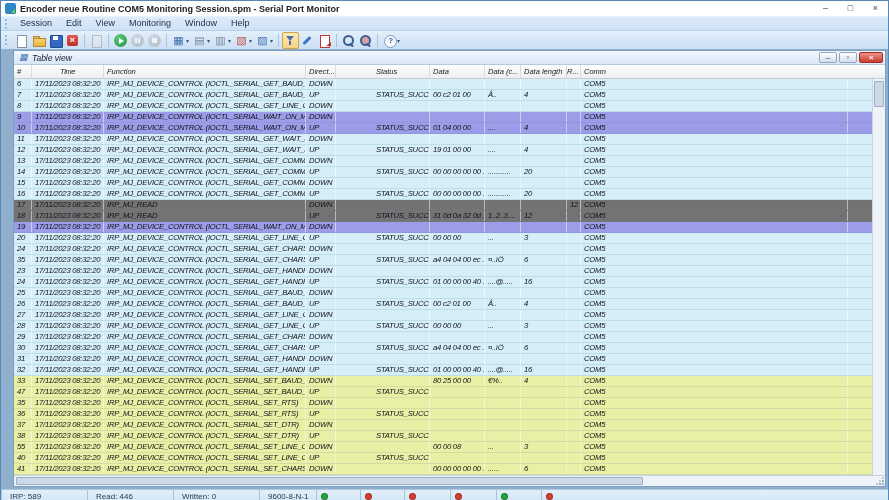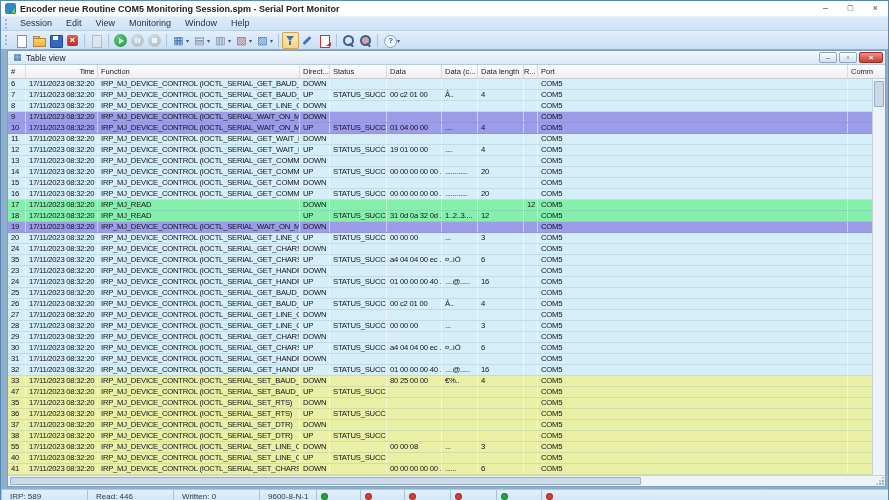--- a/index.html
+++ b/index.html
@@ -55,50 +55,50 @@
   .icon-filter-funnel::after { content:""; position:absolute; left:5px; top:7px; width:2px; height:4px; background:#4a6fae; }
   .icon-wrench::before { content:""; position:absolute; left:1px; top:5px; width:10px; height:3px; border-radius:2px; background:#3a74c8; transform:rotate(-45deg); }
   .icon-clear-doc::before { content:""; position:absolute; left:2px; top:1px; width:8px; height:11px; background:#fff; border:1px solid #c03830; }
   .icon-clear-doc::after { content:""; position:absolute; right:0; bottom:1px; border-top:4px solid transparent; border-right:5px solid #c03830; }
   .icon-zoom-in::before, .icon-zoom-out::before { content:""; position:absolute; left:1px; top:1px; width:7px; height:7px; border:2px solid #3c5f8f; border-radius:50%; }
   .icon-zoom-out::before { background:rgba(210,60,50,.4); }
   .icon-zoom-in::after, .icon-zoom-out::after { content:""; position:absolute; right:1px; bottom:1px; width:5px; height:2px; background:#3c5f8f; transform:rotate(45deg); border-radius:1px; }
   .icon-help-circle::before { content:"?"; position:absolute; left:1px; top:1px; width:11px; height:11px; border:1px solid #7aa0cc; border-radius:50%; background:#f4f8fc; color:#2b5fa8; font-size:8px; font-weight:bold; line-height:10px; }
 
   
-  .mdi { flex:1; background:#8fafcc; padding:1px 2px 2px 6px; display:flex; }
+  .mdi { flex:1; background:#8fafcc; padding:1px 2px 2px 12px; display:flex;font-style:italic; }
   .child { flex:1; border:1px solid #7f9fc0; background:#fff; display:flex; flex-direction:column; }
   .child-title { height:14px; background:linear-gradient(#f2f7fc,#d9e7f5); border-bottom:1px solid #b7c9dd; display:flex; align-items:center; padding:0 2px 0 4px; }
   .child-title .icon { width:11px; height:11px; font-size:9px; line-height:11px; margin-right:3px; }
   .child-title-text { font-size:8.5px; color:#223; }
   .cw-btns { margin-left:auto; display:flex; gap:2px; }
   .cw-btn { width:18px; height:11px; border:1px solid #8ea6c0; border-radius:2px; background:linear-gradient(#fdfdfd,#d4dfec); font-size:8px; line-height:9px; text-align:center; color:#345; }
   .cw-btn.min::after { content:"–"; } .cw-btn.restore::after { content:"▫"; } 
   .cw-btn.close { width:24px; background:linear-gradient(#f0918a,#c93c2e); border-color:#9c2d22; color:#fff; }
   .cw-btn.close::after { content:"×"; font-weight:bold; }
 
   
   .table-wrap { flex:1; display:flex; flex-direction:column; overflow:hidden; position:relative; }
   .thead { height:14px; display:flex; background:linear-gradient(#fdfdfd,#eceff3); border-bottom:1px solid #c8ccd2; padding-right:13px; flex:0 0 auto; }
   .thead .cell { font-size:7.5px; color:#222; border-right:1px solid #d8dce2; line-height:13px; }
   .tbody-zone { flex:1; display:flex; overflow:hidden; }
   .tbody { flex:1; overflow:hidden; }
   .trow { display:flex; height:11px; border-bottom:1px solid rgba(90,140,180,.18); }
   .trow .cell { font-size:7.7px; letter-spacing:-.25px; line-height:10px; color:#10131a; border-right:1px solid rgba(255,255,255,.5); white-space:nowrap; overflow:hidden; }
   .hl-none { background:#d6eef8; }
   .hl-wait { background:#9c9ce8; }
-  .hl-read { background:#86efac; }
+  .hl-read { background:#737373; }
   .hl-set  { background:#e9efa5; }
 
   .cell { padding-left:3px; flex:0 0 auto; }
   .col-num { width:18px; }
-  .col-time { width:72px; text-align:right; padding-right:3px; letter-spacing:-.45px; }
+  .col-time { width:72px; text-align:center; padding-right:3px; letter-spacing:-.45px; }
   .col-function { width:202px; }
   .col-direction { width:30px; }
-  .col-status { width:57px; }
+  .col-status { width:57px;margin-left:37px; }
   .col-data { width:55px; }
   .col-chars { width:36px; }
   .col-length { width:46px; }
   .col-request { width:14px; text-align:right; padding:0 2px 0 0; }
   .col-port { flex:1 1 auto; }
   .col-comm { width:24px; border-right:none !important; }
 
   
   .vscroll { width:13px; background:#eef3f8; border-left:1px solid #c6d4e2; position:relative; flex:0 0 auto; }
   .vscroll .thumb { position:absolute; top:2px; left:1px; width:10px; height:26px; background:#cdd9e7; border:1px solid #96aec9; border-radius:1px; }
@@ -231,21 +231,20 @@
         <div class="thead">
             <span class="cell col-num">#</span>
             <span class="cell col-time">Time</span>
             <span class="cell col-function">Function</span>
             <span class="cell col-direction">Direct...</span>
             <span class="cell col-status">Status</span>
             <span class="cell col-data">Data</span>
             <span class="cell col-chars">Data (c...</span>
             <span class="cell col-length">Data length</span>
             <span class="cell col-request">R...</span>
-            <span class="cell col-port">Port</span>
             <span class="cell col-comm">Comm</span>
           </div>
         <div class="tbody-zone">
           <div class="tbody">
               <div class="trow hl-none">
                 <span class="cell col-num">6</span>
                 <span class="cell col-time">17/11/2023 08:32:20</span>
                 <span class="cell col-function">IRP_MJ_DEVICE_CONTROL (IOCTL_SERIAL_GET_BAUD_RATE)</span>
                 <span class="cell col-direction">DOWN</span>
                 <span class="cell col-status"></span>

